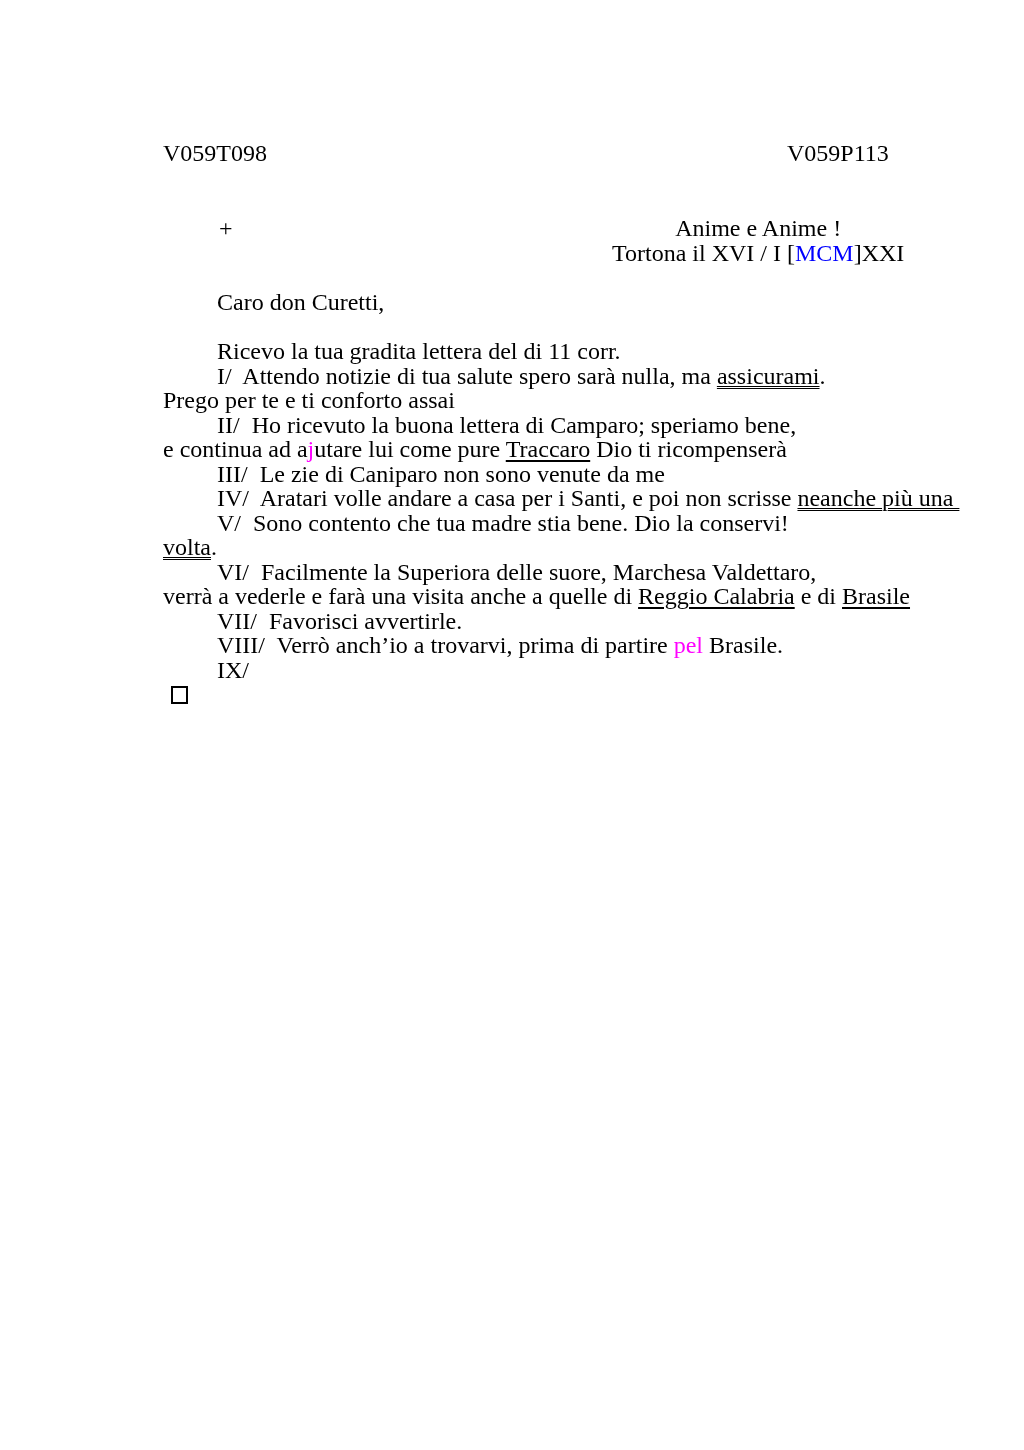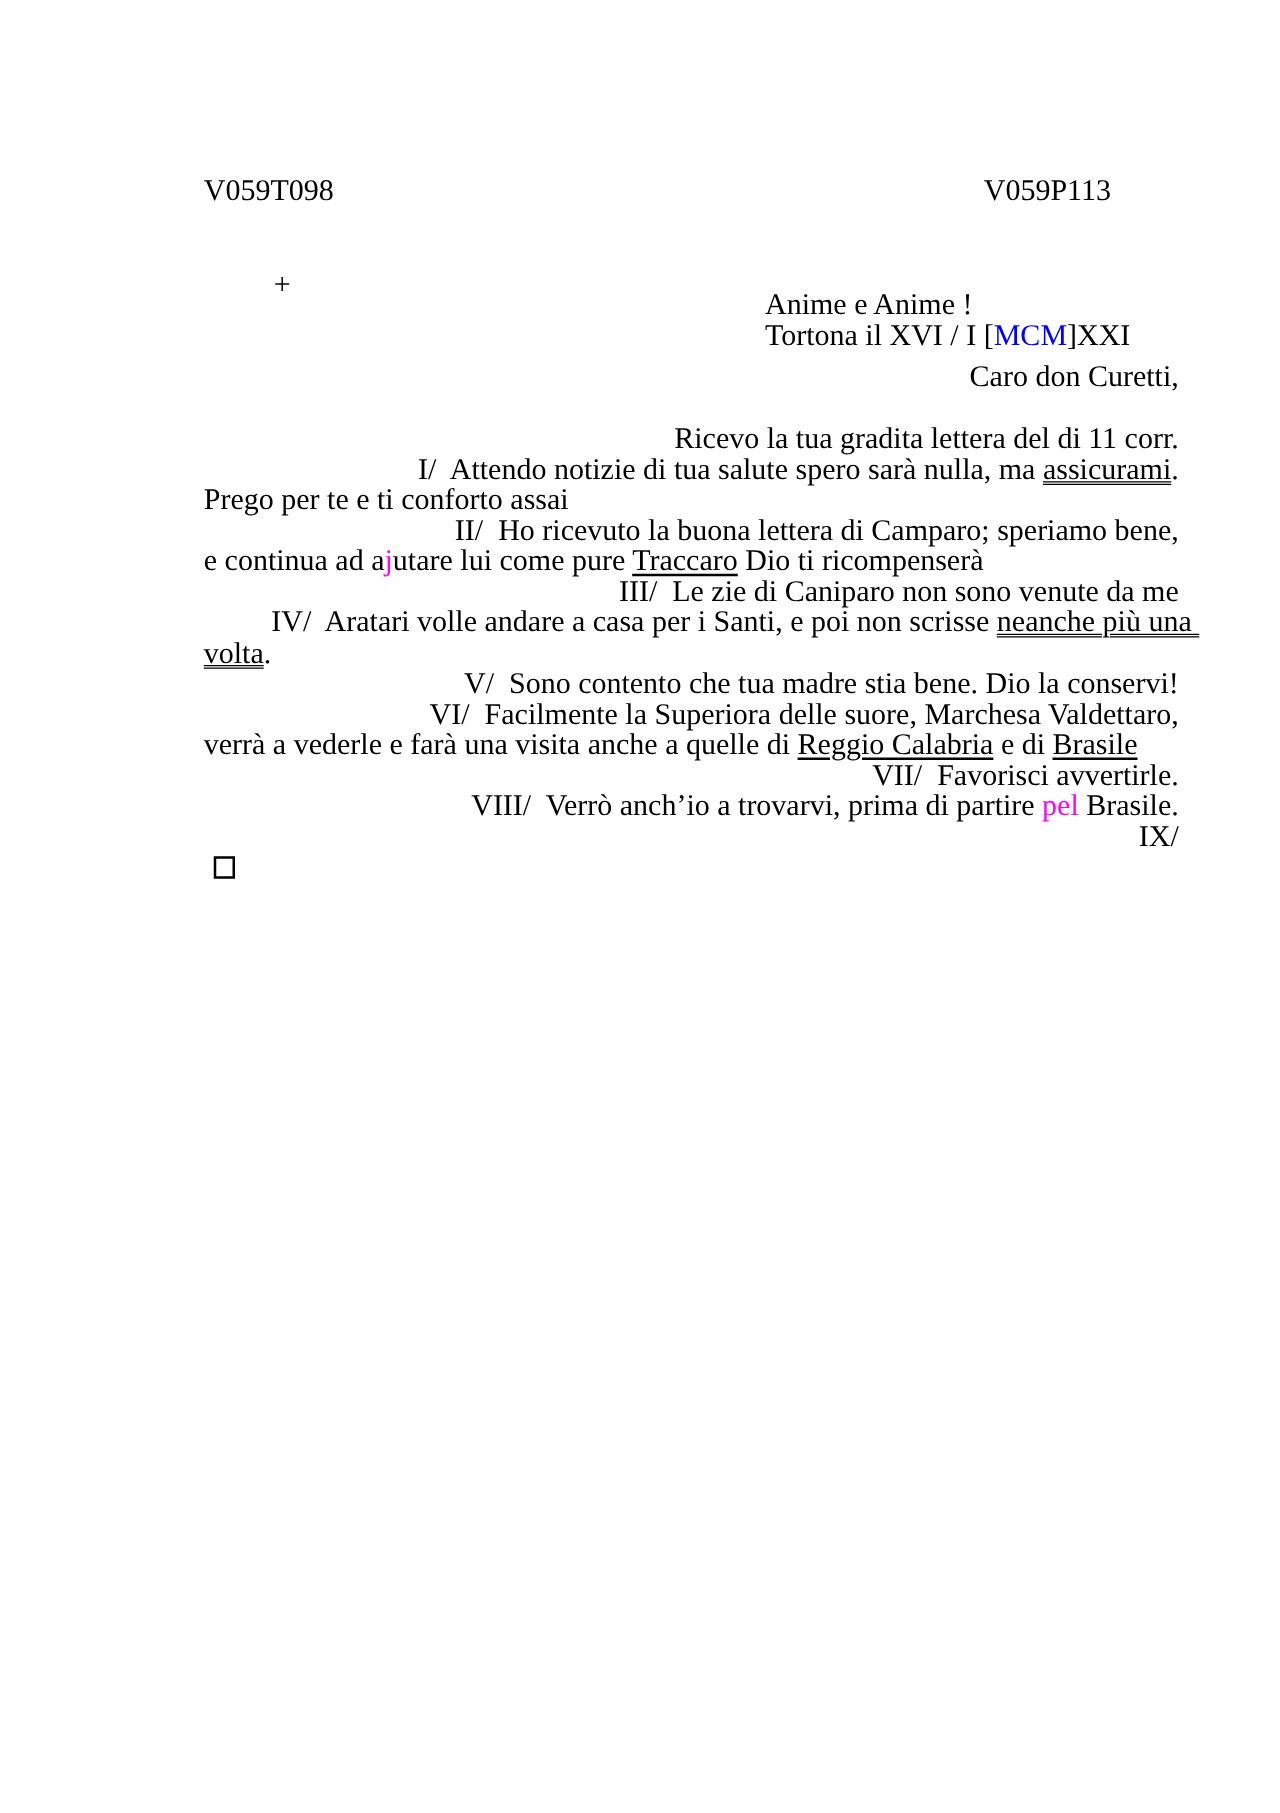--- a/index.html
+++ b/index.html
@@ -33,35 +33,35 @@
   }
   .plus-sign {
     position: absolute;
     left: 219px;
     top: 216px;
     white-space: pre;
   }
   .dateline-block {
     position: absolute;
     left: 612px;
-    top: 232px;
+    top: 216px;
+    text-align: center;
   }
   .body-block {
     position: absolute;
     left: 163px;
     top: 290px;
     width: 780px;
   }
   .line {
     white-space: pre;
     min-height: 24.5px;
   }
   .line.indent {
     padding-left: 54px;
-    text-align: right;
   }
   .seg { }
   .seg-u {
     text-decoration-line: underline;
     text-decoration-thickness: 1.6px;
     text-underline-offset: 2.5px;
   }
   .seg-uu {
     text-decoration-line: underline;
     text-decoration-style: double;
@@ -98,22 +98,22 @@
   <div class="body-block">
       <div class="line indent"><span class="seg">Caro don Curetti,</span></div>
       <div class="line">&nbsp;</div>
       <div class="line indent"><span class="seg">Ricevo la tua gradita lettera del di 11 corr.</span></div>
       <div class="line indent"><span class="seg">I/  Attendo notizie di tua salute spero sarà nulla, ma </span><span class="seg-uu">assicurami</span><span class="seg">.</span></div>
       <div class="line"><span class="seg">Prego per te e ti conforto assai</span></div>
       <div class="line indent"><span class="seg">II/  Ho ricevuto la buona lettera di Camparo; speriamo bene,</span></div>
       <div class="line"><span class="seg">e continua ad a</span><span class="seg-magenta">j</span><span class="seg">utare lui come pure </span><span class="seg-u">Traccaro</span><span class="seg"> Dio ti ricompenserà</span></div>
       <div class="line indent"><span class="seg">III/  Le zie di Caniparo non sono venute da me</span></div>
       <div class="line indent"><span class="seg">IV/  Aratari volle andare a casa per i Santi, e poi non scrisse </span><span class="seg-uu">neanche più una </span></div>
+      <div class="line indent"><span class="seg">V/  Sono contento che tua madre stia bene. Dio la conservi!</span></div>
       <div class="line"><span class="seg-uu">volta</span><span class="seg">.</span></div>
-      <div class="line indent"><span class="seg">V/  Sono contento che tua madre stia bene. Dio la conservi!</span></div>
       <div class="line indent"><span class="seg">VI/  Facilmente la Superiora delle suore, Marchesa Valdettaro,</span></div>
       <div class="line"><span class="seg">verrà a vederle e farà una visita anche a quelle di </span><span class="seg-u">Reggio Calabria</span><span class="seg"> e di </span><span class="seg-u">Brasile</span></div>
       <div class="line indent"><span class="seg">VII/  Favorisci avvertirle.</span></div>
       <div class="line indent"><span class="seg">VIII/  Verrò anch’io a trovarvi, prima di partire </span><span class="seg-magenta">pel</span><span class="seg"> Brasile.</span></div>
       <div class="line indent"><span class="seg">IX/</span></div>
       <div class="line"><span class="empty-box"></span></div>
     </div>
 
 </div>
 

